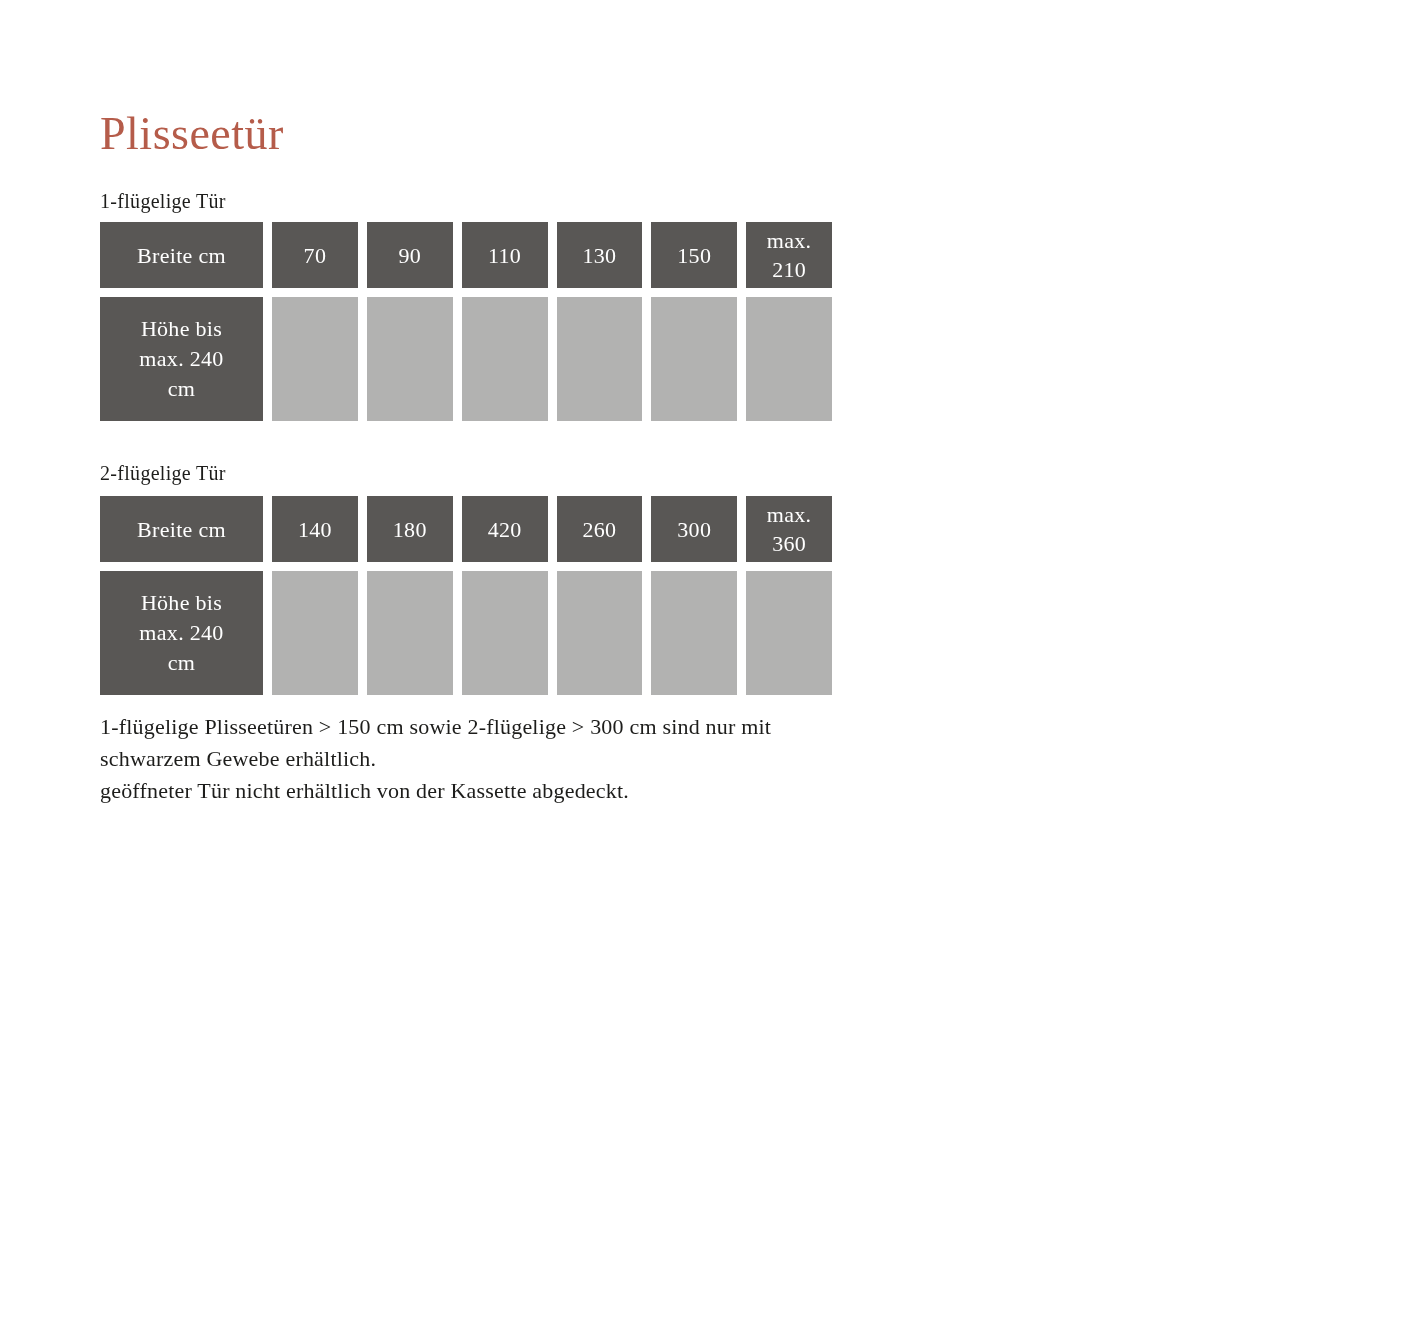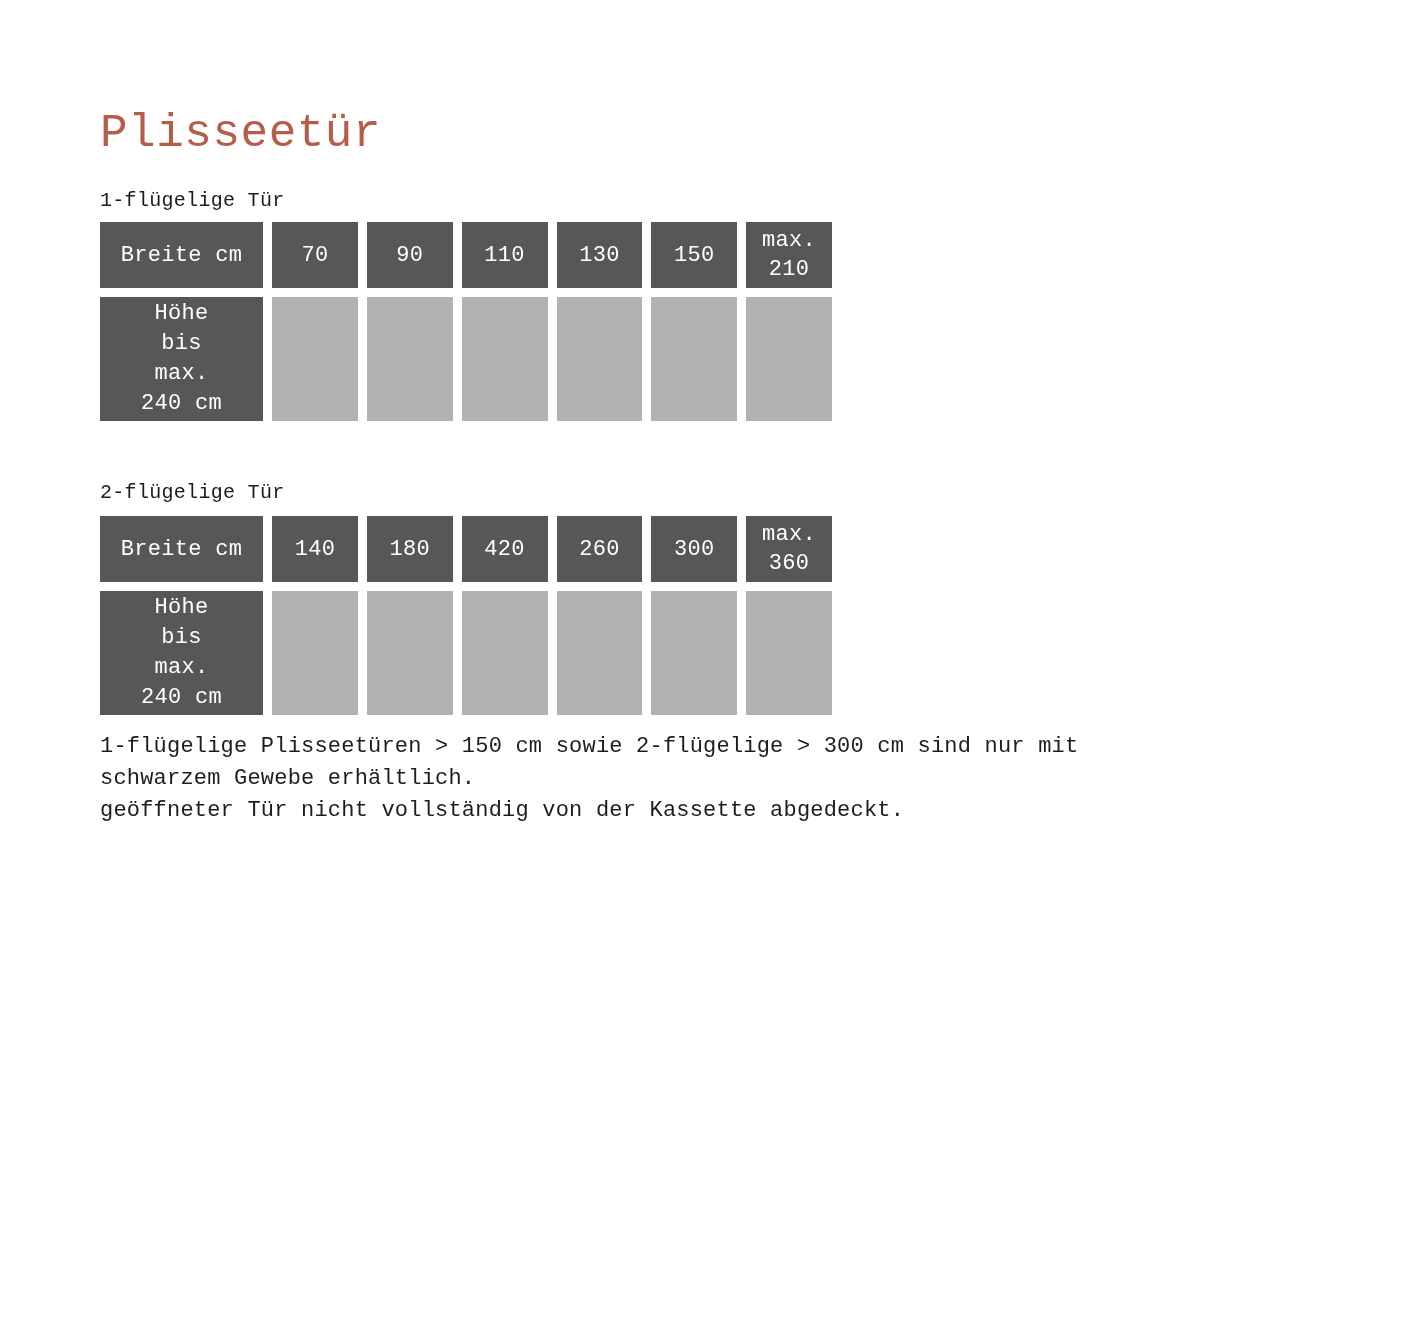--- a/index.html
+++ b/index.html
@@ -1,30 +1,30 @@
 <!DOCTYPE html>
 <html style="--title: #b55c4a; --header-bg: #595755; --cell-bg: #b2b2b1; --text: #1d1d1b;"><head>
 <meta charset="utf-8">
 <style>
   html,body{margin:0;padding:0;background:#ffffff;}
   .page{
     width:1417px;height:1339px;box-sizing:border-box;
     padding:108px 0 0 100px;overflow:hidden;position:relative;
     background:#ffffff;color:var(--text,#1d1d1b);
-    font-family:Liberation Mono, monospace;
+    font-family:Liberation Serif, serif;
   }
   .page-title{
     margin:0;font-size:46px;line-height:52px;font-weight:500;
     letter-spacing:0.5px;color:var(--title,#b55c4a);
   }
   .tbl-label{
     font-size:20px;line-height:30px;letter-spacing:0.3px;color:var(--text,#1d1d1b);
   }
   .sec-1 .tbl-label{margin-top:26px;}
-  .sec-2{margin-top:57px;}
+  .sec-2{margin-top:37px;}
   .size-table{
     display:grid;width:732px;margin-top:6px;
     grid-template-columns:163px repeat(6,1fr);
     grid-template-rows:66px 124px;
     gap:9px;background:#ffffff;
   }
   .sec-2 .size-table{margin-top:8px;}
   .cell{
     display:flex;align-items:center;justify-content:center;
     text-align:center;box-sizing:border-box;
@@ -83,16 +83,16 @@
       <div class="cell td"></div>
       <div class="cell td"></div>
       <div class="cell td"></div>
       <div class="cell td"></div>
     </div>
   </section>
 
   <div class="notes">
     <div class="note-line">1-flügelige Plisseetüren &gt; 150 cm sowie 2-flügelige &gt; 300 cm sind nur mit</div>
     <div class="note-line">schwarzem Gewebe erhältlich.</div>
-    <div class="note-line">geöffneter Tür nicht vollständig von der Kassette abgedeckt.</div>
+    <div class="note-line">geöffneter Tür nicht erhältlich von der Kassette abgedeckt.</div>
   </div>
 
 </div>
 
 </body></html>

